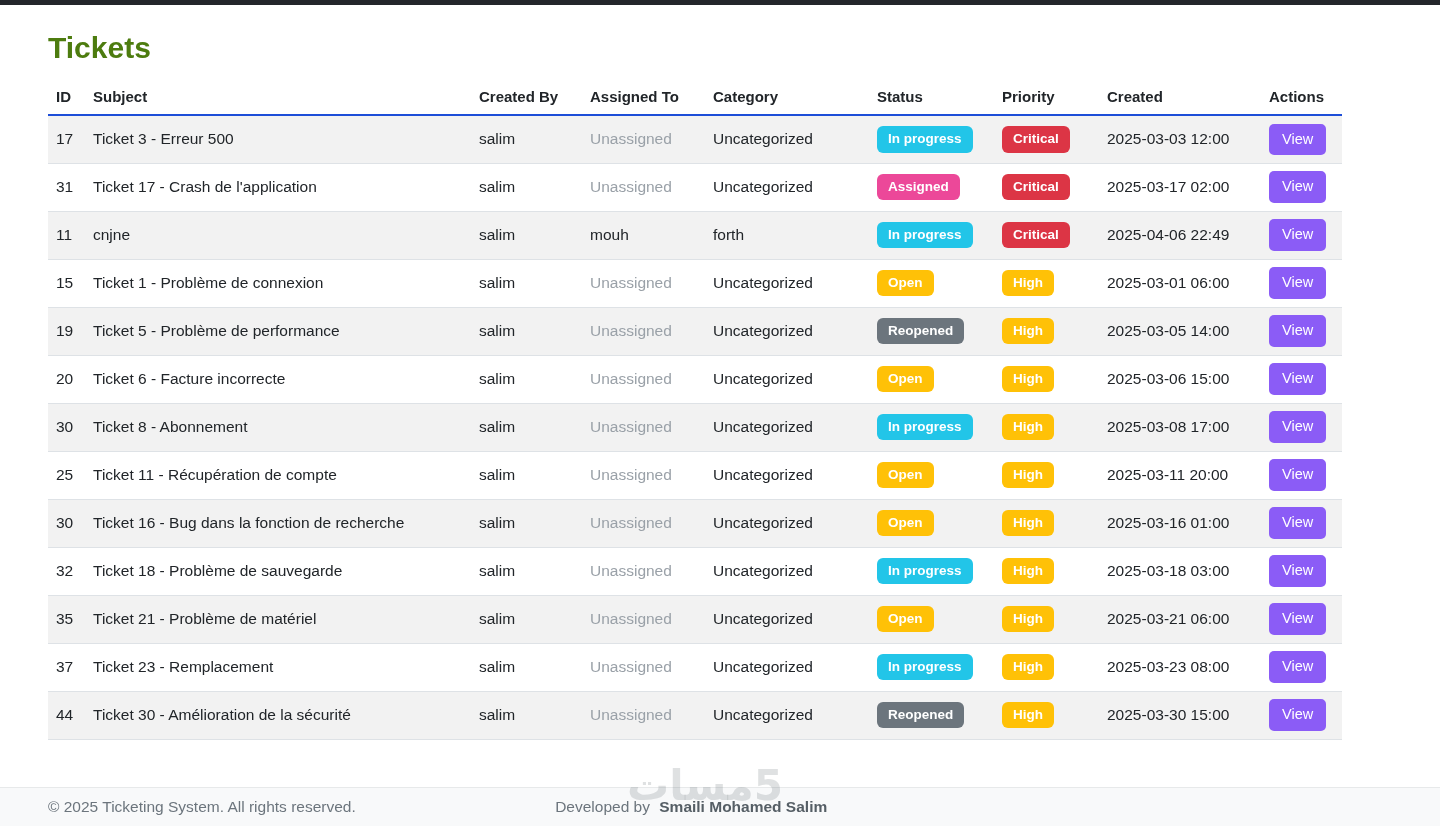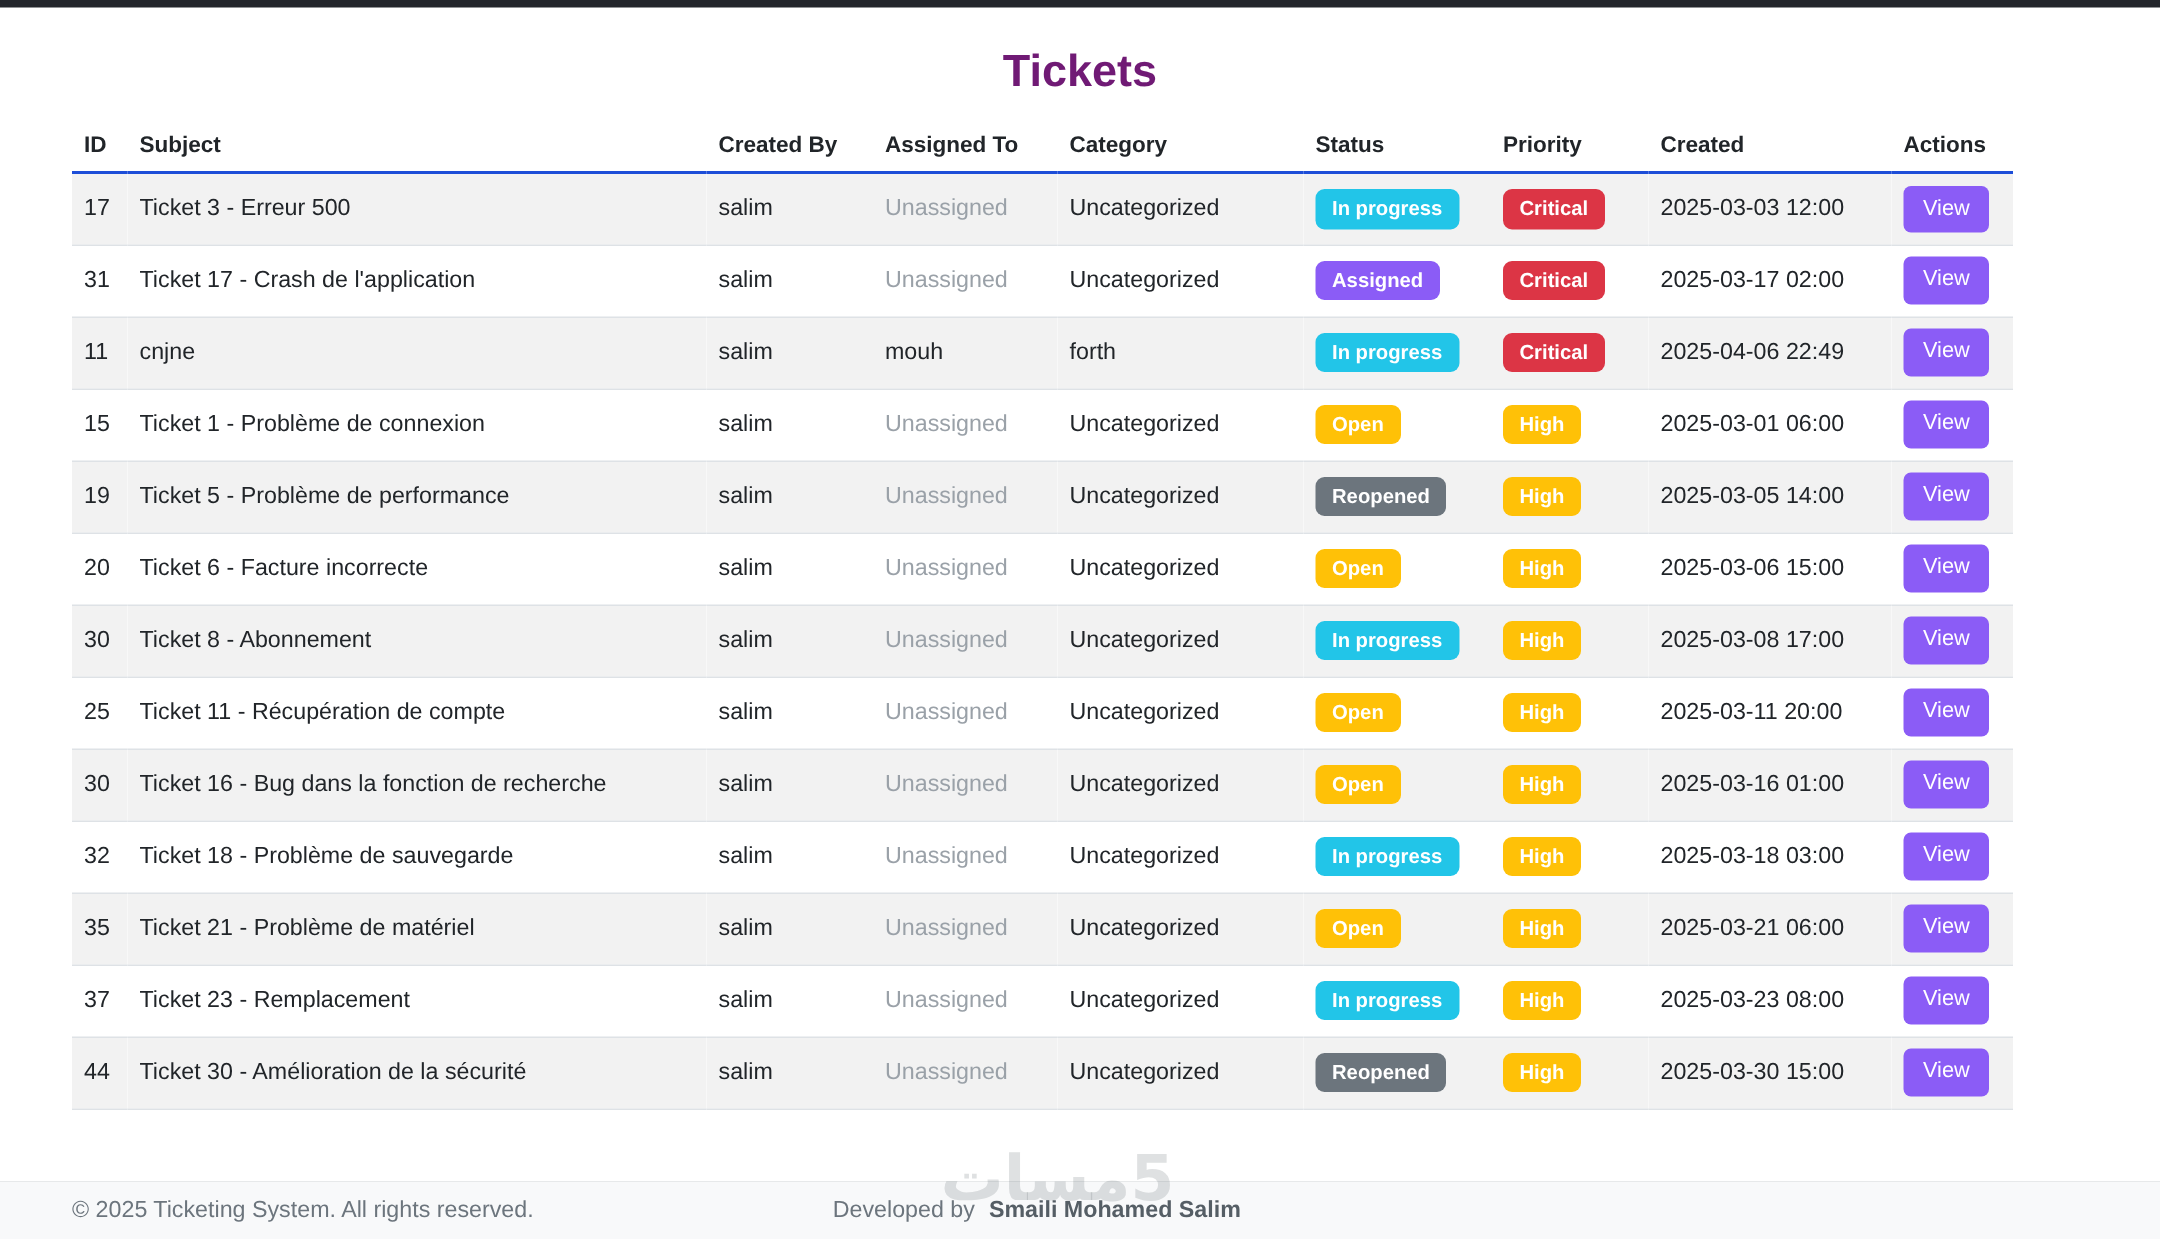--- a/index.html
+++ b/index.html
@@ -16,22 +16,21 @@
     background: #23262b;
     width: 100%;
   }
   .container {
     padding: 26px 48px 0 48px;
   }
   .page-title {
     font-size: 30px;
     font-weight: 700;
     margin: 0 0 18px 0;
-    color: #701a75;
-    text-align: center;
+    color: #4d7c0f;
   }
   table.tickets {
     width: 1294px;
     border-collapse: collapse;
     table-layout: fixed;
   }
   th {
     text-align: left;
     font-size: 15px;
     font-weight: 700;
@@ -149,21 +148,21 @@
           <td><span class="badge" style="background: rgb(220, 53, 69);">Critical</span></td>
           <td>2025-03-03 12:00</td>
           <td><button class="view-btn">View</button></td>
         </tr>
         <tr>
           <td>31</td>
           <td>Ticket 17 - Crash de l'application</td>
           <td>salim</td>
           <td class="muted">Unassigned</td>
           <td>Uncategorized</td>
-          <td><span class="badge" style="background: #8b5cf6;">Assigned</span></td>
+          <td><span class="badge" style="background: #ec4899;">Assigned</span></td>
           <td><span class="badge" style="background: rgb(220, 53, 69);">Critical</span></td>
           <td>2025-03-17 02:00</td>
           <td><button class="view-btn">View</button></td>
         </tr>
         <tr>
           <td>11</td>
           <td>cnjne</td>
           <td>salim</td>
           <td>mouh</td>
           <td>forth</td>

